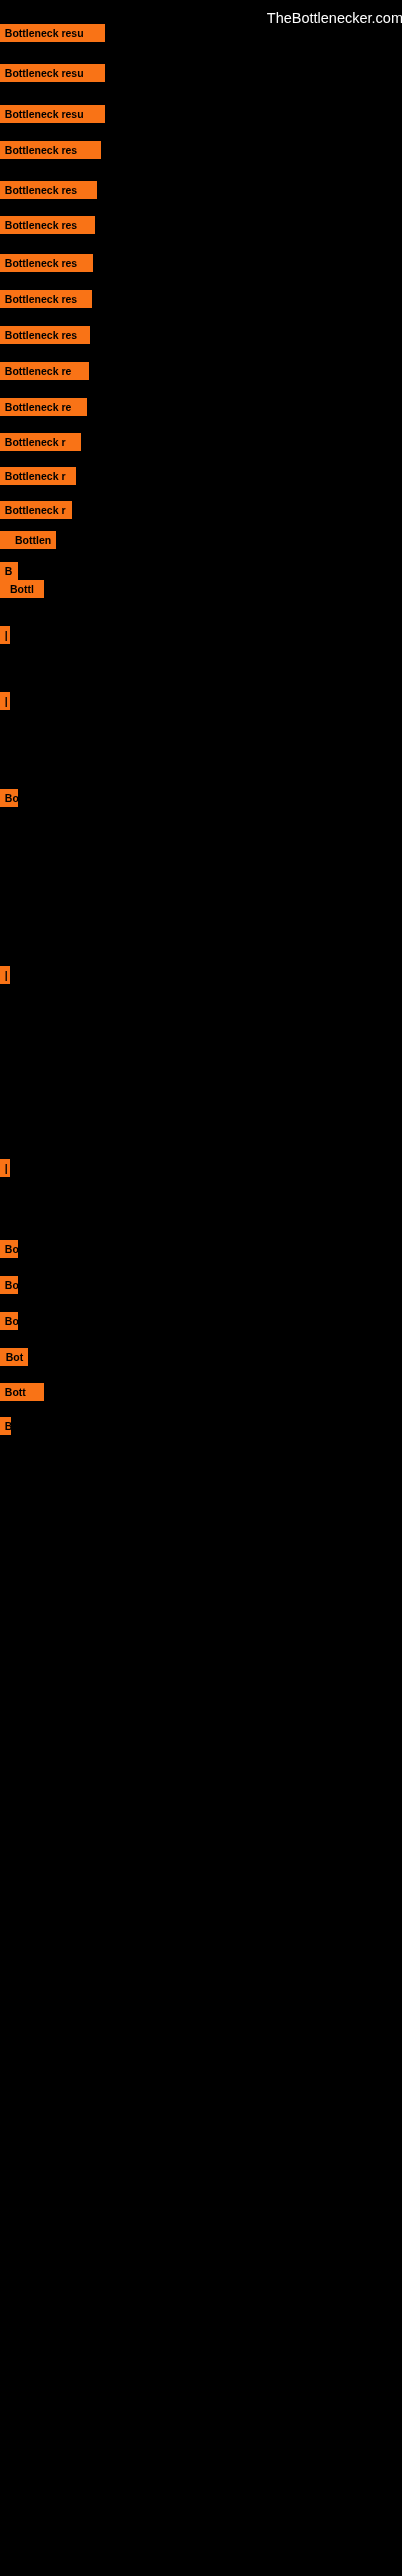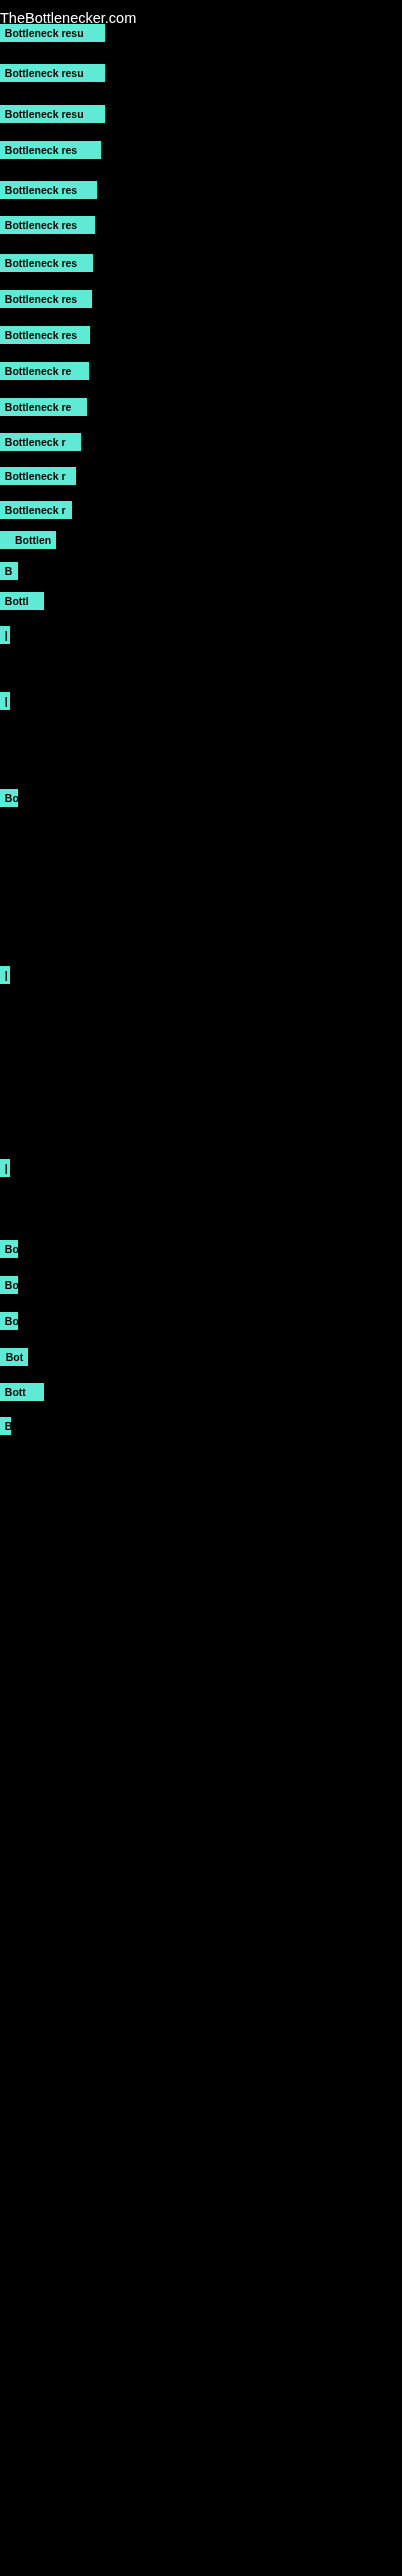--- a/index.html
+++ b/index.html
@@ -10,31 +10,31 @@
     body {
       background-color: #000000;
       width: 403px;
       min-height: 2576px;
       font-family: Arial, sans-serif;
       position: relative;
     }
     .site-title {
       color: #ffffff;
       font-size: 14.5px;
-      text-align: left;
+      text-align: right;
       padding: 6.4px 0;
       position: absolute;
       top: 4px;
       left: 0;
       right: 0;
     }
     .bottleneck-item {
       position: absolute;
       left: 0;
-      background-color: #5eead4;
+      background-color: #f97316;
       color: #000000;
       font-size: 10.5px;
       font-weight: bold;
       padding: 3.2px 4.8px;
       white-space: nowrap;
       overflow: hidden;
     }
   </style>
 </head>
 <body>
@@ -51,21 +51,21 @@
     <div class="bottleneck-item" style="top: 254px; width: 93px;">Bottleneck res</div>
     <div class="bottleneck-item" style="top: 290px; width: 92px;">Bottleneck res</div>
     <div class="bottleneck-item" style="top: 326px; width: 90px;">Bottleneck res</div>
     <div class="bottleneck-item" style="top: 362px; width: 89px;">Bottleneck re</div>
     <div class="bottleneck-item" style="top: 398px; width: 87px;">Bottleneck re</div>
     <div class="bottleneck-item" style="top: 433px; width: 81px;">Bottleneck r</div>
     <div class="bottleneck-item" style="top: 467px; width: 76px;">Bottleneck r</div>
     <div class="bottleneck-item" style="top: 501px; width: 72px;">Bottleneck r</div>
     <div class="bottleneck-item" style="top: 531px; width: 56px; text-align: right;">Bottlen</div>
     <div class="bottleneck-item" style="top: 562px; width: 17.7px;">B</div>
-    <div class="bottleneck-item" style="top: 592px; width: 44px;">Bottl</div>
+    <div class="bottleneck-item" style="top: 580px; width: 44px; text-align: center;">Bottl</div>
     <div class="bottleneck-item" style="top: 626px; width: 6.4px;">|</div>
     <div class="bottleneck-item" style="top: 692px; width: 6.4px;">|</div>
     <div class="bottleneck-item" style="top: 789px; width: 17.7px;">Bo</div>
     <div class="bottleneck-item" style="top: 966px; width: 6.4px;">|</div>
     <div class="bottleneck-item" style="top: 1159px; width: 6.4px;">|</div>
     <div class="bottleneck-item" style="top: 1240px; width: 17.7px;">Bo</div>
     <div class="bottleneck-item" style="top: 1276px; width: 17.7px;">Bo</div>
     <div class="bottleneck-item" style="top: 1312px; width: 17.7px;">Bo</div>
     <div class="bottleneck-item" style="top: 1348px; width: 28px; text-align: right;">Bot</div>
     <div class="bottleneck-item" style="top: 1383px; width: 44px;">Bott</div>

